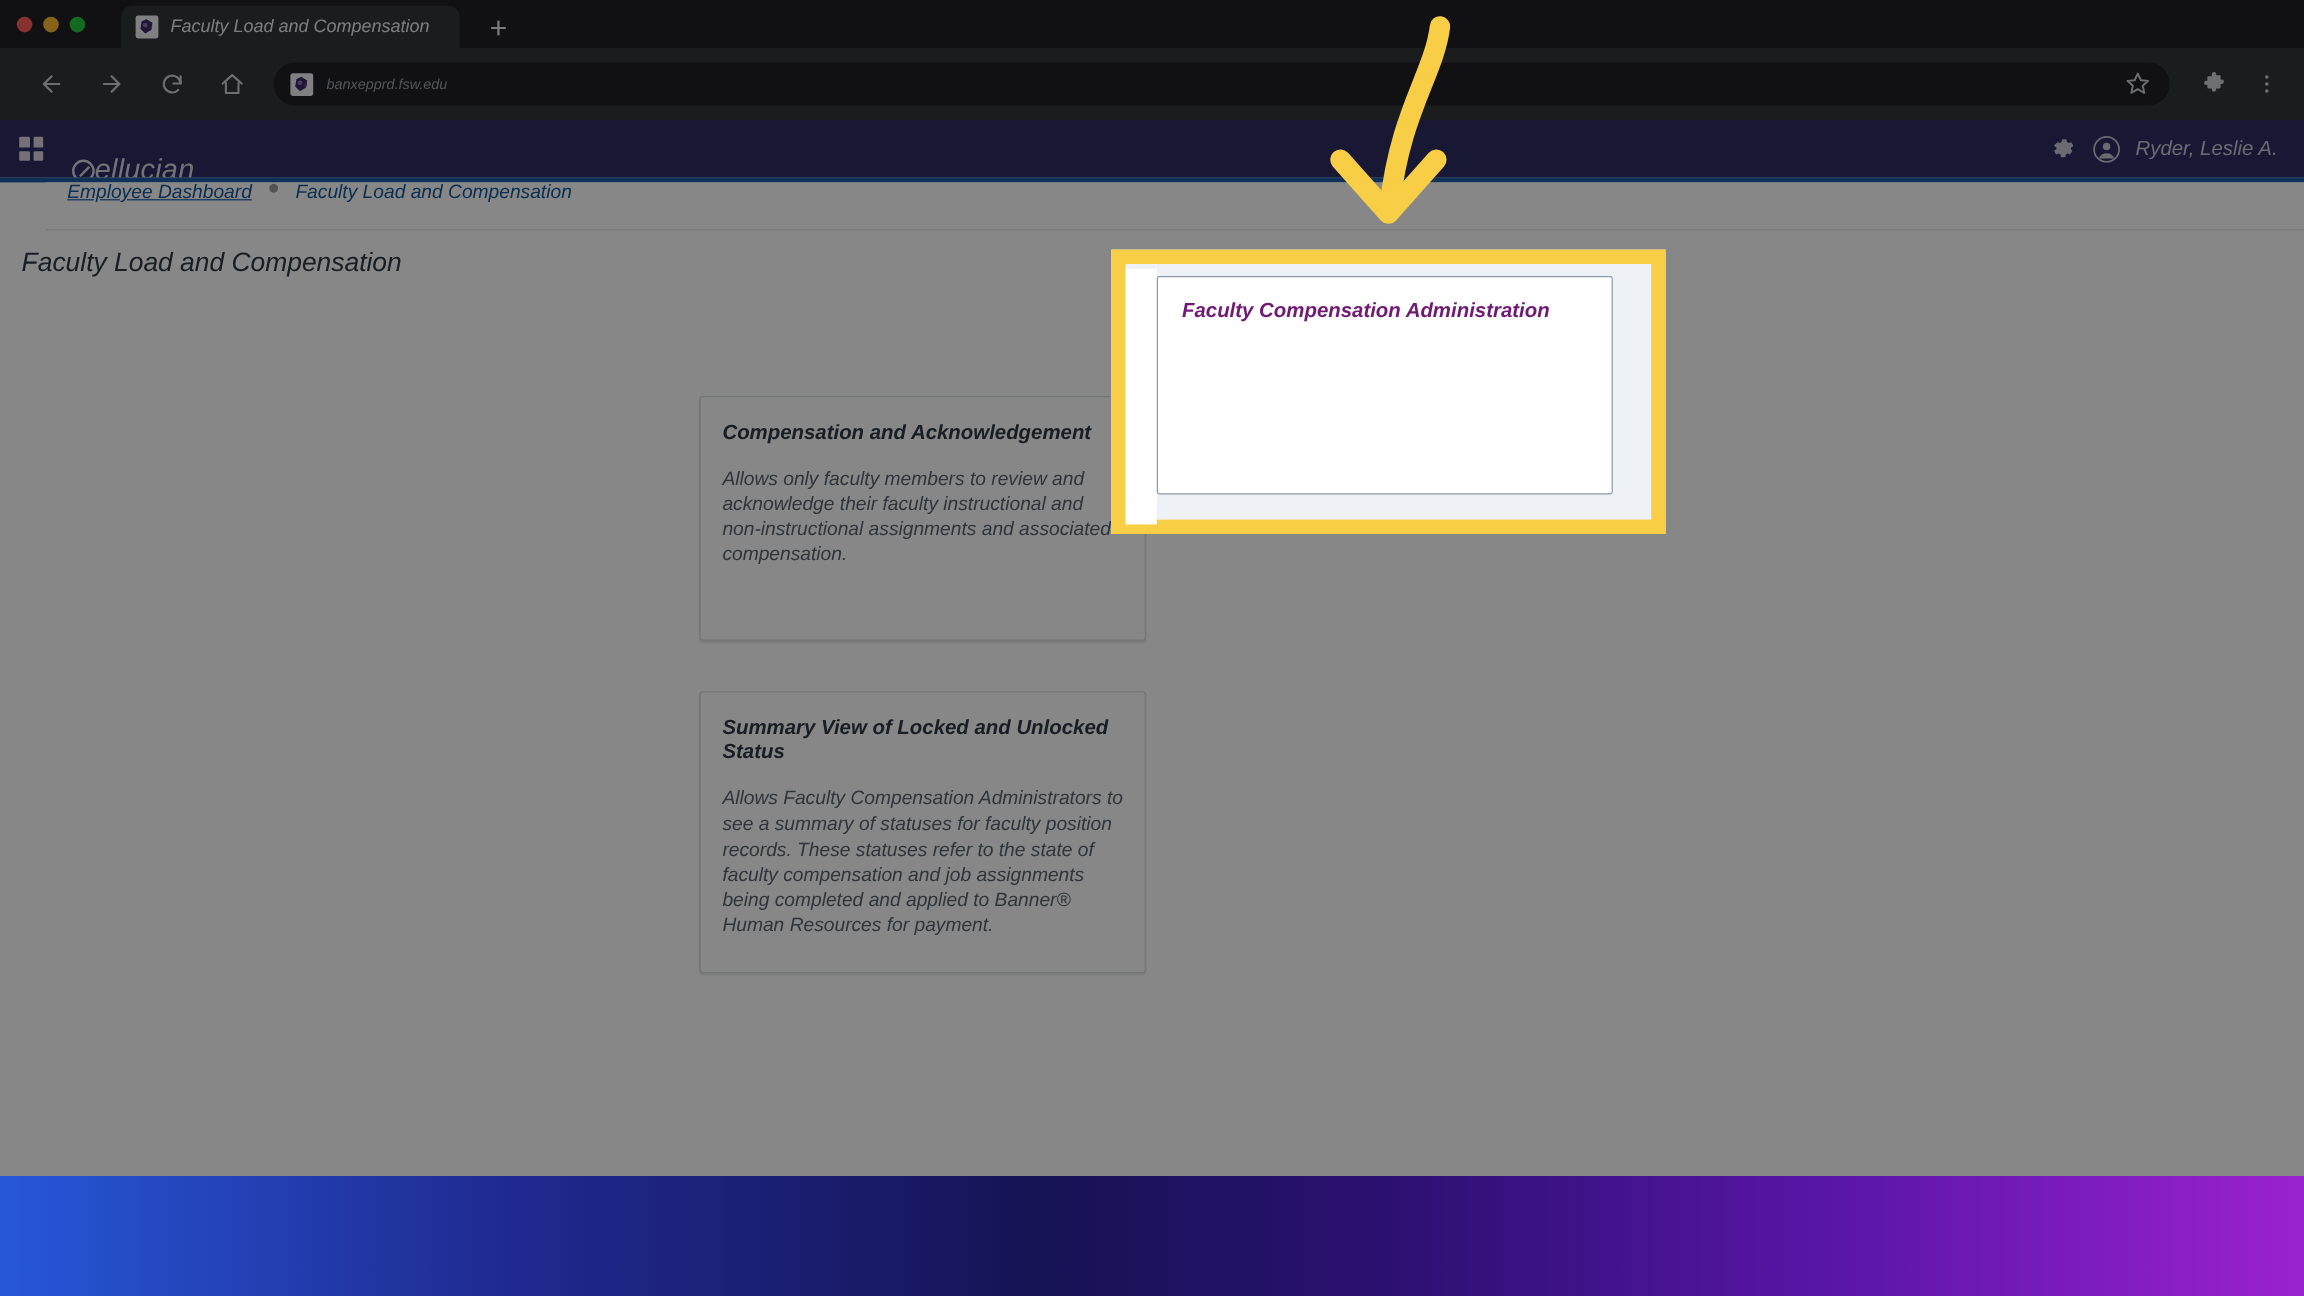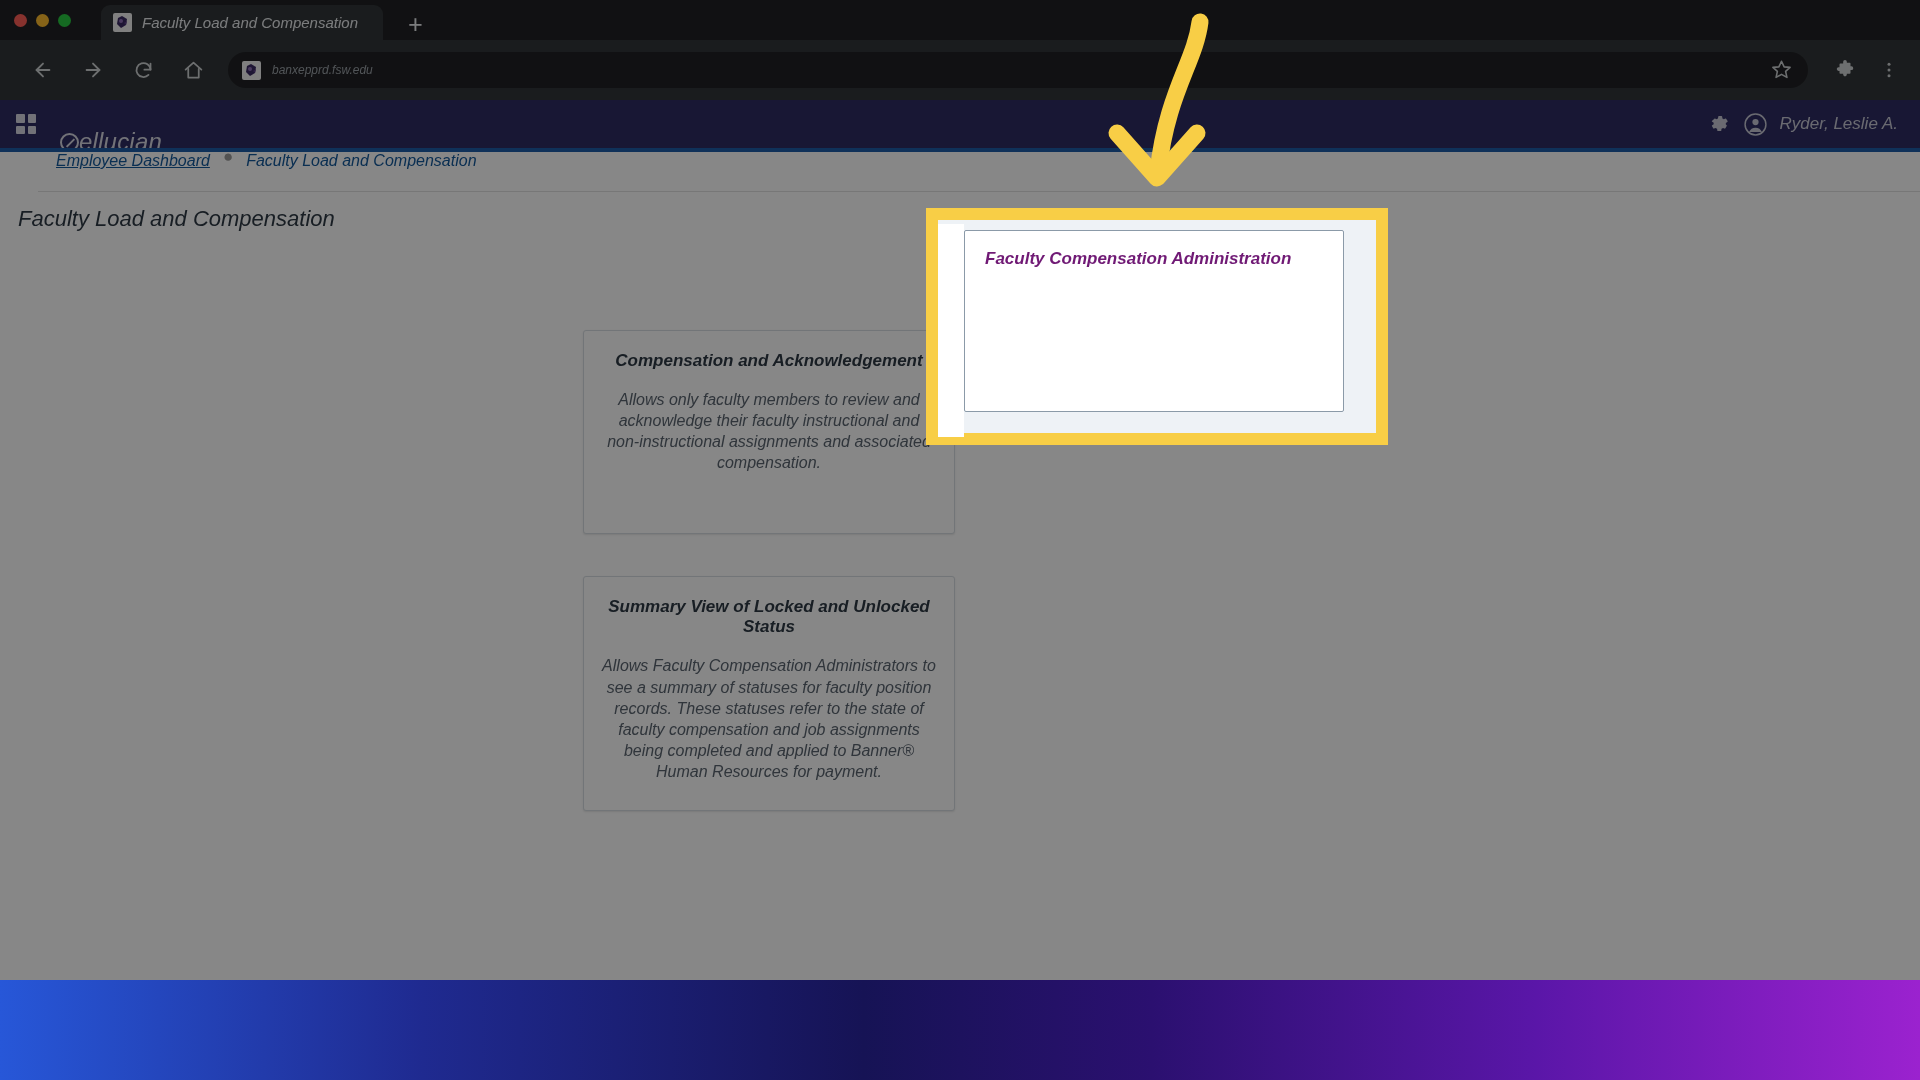--- a/index.html
+++ b/index.html
@@ -122,21 +122,20 @@
     font-size: 22px; color: #2f3a45;
   }
 
   
   .cards { position: absolute; left: 583px; top: 230px; width: 720px; }
   .card {
     width: 372px; background: #ffffff;
     border: 1px solid #d8dde3; border-radius: 3px;
     padding: 20px 18px 31px 18px;
     box-shadow: 0 1px 2px rgba(0,0,0,.10);
-    text-align: center;
   }
   .card + .card { margin-top: 42px; }
   .card-title { font-size: 17px; color: #2f3a45; font-weight: 700; margin-bottom: 18px; }
   .card-body { font-size: 16px; line-height: 1.32; color: #5b6570; }
   .card.tall { padding-bottom: 28px; }
   .card.short { padding-bottom: 60px; }
 
   
   .guide {
     position: absolute; left: 36px; top: 912px; width: 56px; height: 56px;

